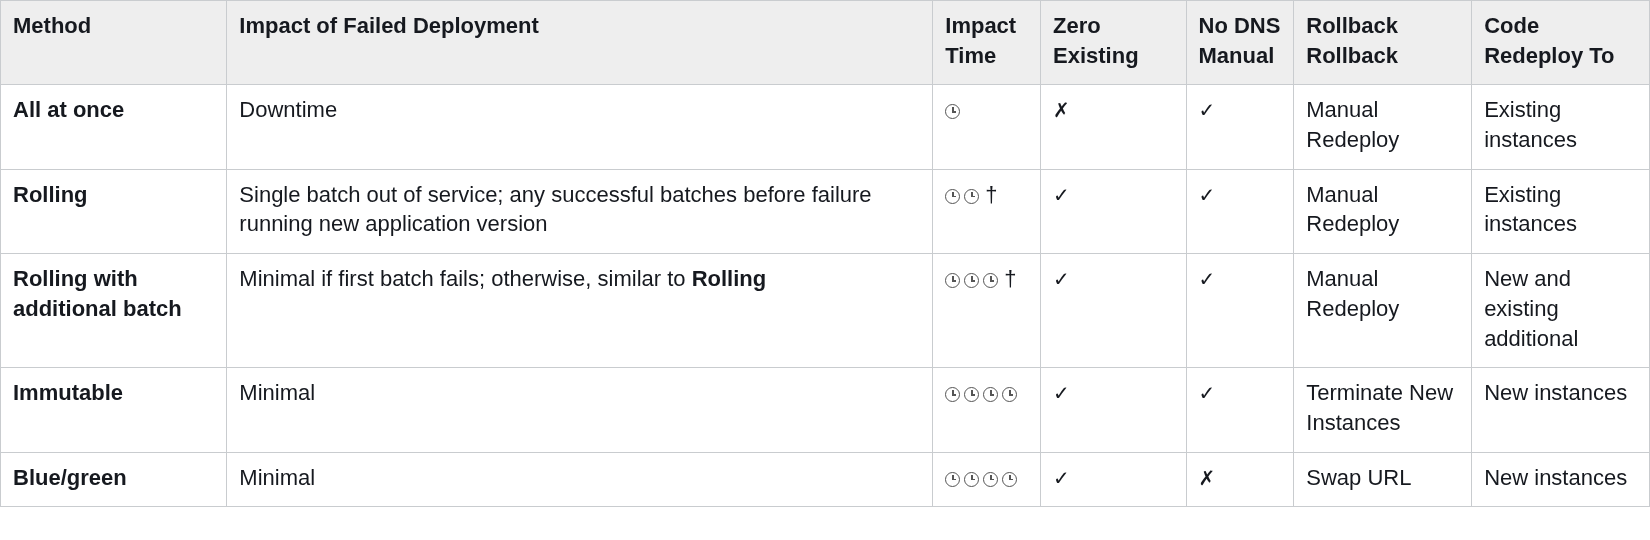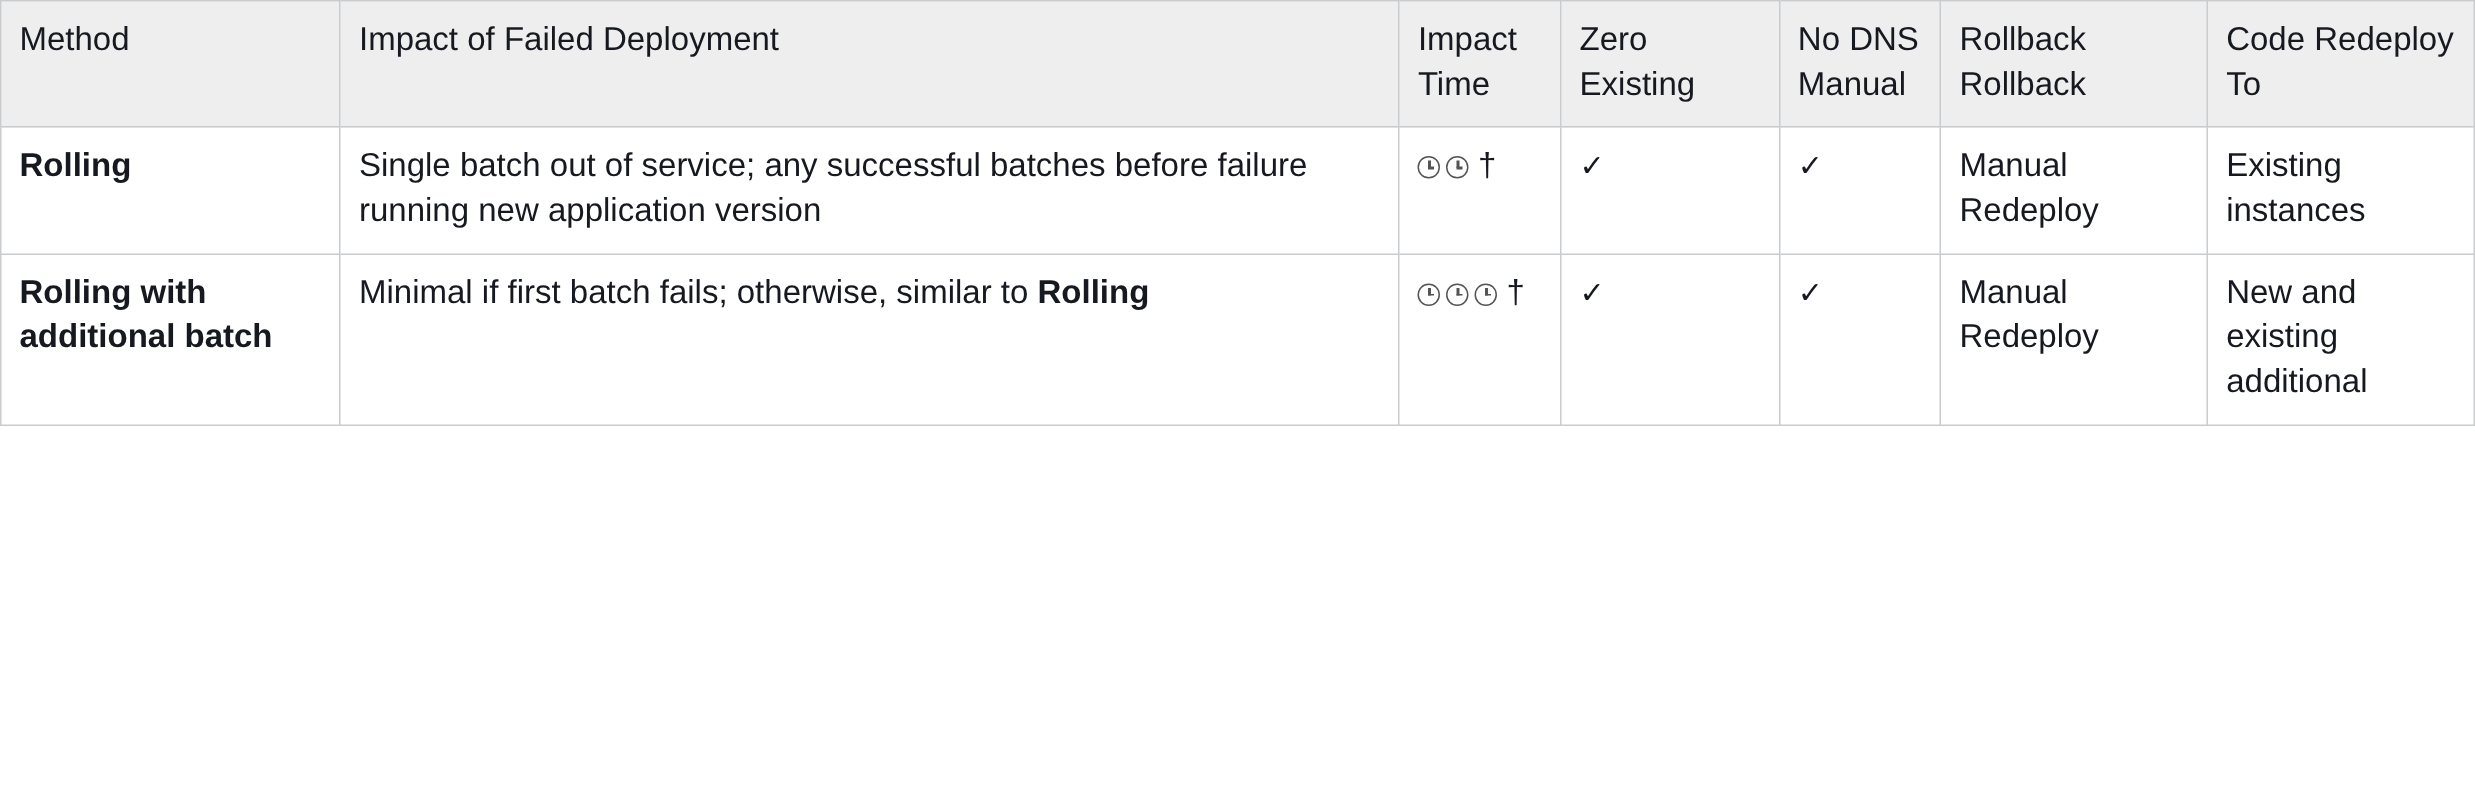--- a/index.html
+++ b/index.html
@@ -17,21 +17,21 @@
     table-layout: fixed;
   }
   th, td {
     border: 1px solid #c9cccf;
     padding: 10px 12px 14px 12px;
     text-align: left;
     vertical-align: top;
   }
   th {
     background: #eeeeee;
-    font-weight: 400;
+    font-weight: 700;
     color: #16191f;
   }
   td.method {
     font-weight: 700;
   }
   col.c-method   { width: 210px; }
   col.c-impact   { width: 655px; }
   col.c-deploy   { width: 100px; }
   col.c-zero     { width: 135px; }
   col.c-dns      { width: 100px; }
@@ -91,31 +91,58 @@
       <th>Impact of Failed Deployment</th>
       <th>Impact Time</th>
       <th>Zero Existing</th>
       <th>No DNS Manual</th>
       <th>Rollback Rollback</th>
       <th>Code Redeploy To</th>
     </tr>
   </thead>
   <tbody id="tbody">
       <tr>
+        <td class="method">All at once</td>
+        <td><span>Downtime</span></td>
+        <td><span class="clock-icon"></span></td>
+        <td><span class="sym cross">✗</span></td>
+        <td><span class="sym check">✓</span></td>
+        <td>Manual Redeploy</td>
+        <td>Existing instances</td>
+      </tr>
+      <tr>
         <td class="method">Rolling</td>
         <td><span>Single batch out of service; any successful batches before failure running new application version</span></td>
         <td><span class="clock-icon"></span><span class="clock-icon"></span><span class="dagger">†</span></td>
         <td><span class="sym check">✓</span></td>
         <td><span class="sym check">✓</span></td>
         <td>Manual Redeploy</td>
         <td>Existing instances</td>
       </tr>
       <tr>
         <td class="method">Rolling with additional batch</td>
         <td><span>Minimal if first batch fails; otherwise, similar to </span><strong>Rolling</strong></td>
         <td><span class="clock-icon"></span><span class="clock-icon"></span><span class="clock-icon"></span><span class="dagger">†</span></td>
         <td><span class="sym check">✓</span></td>
         <td><span class="sym check">✓</span></td>
         <td>Manual Redeploy</td>
         <td>New and existing additional</td>
       </tr>
+      <tr>
+        <td class="method">Immutable</td>
+        <td><span>Minimal</span></td>
+        <td><span class="clock-icon"></span><span class="clock-icon"></span><span class="clock-icon"></span><span class="clock-icon"></span></td>
+        <td><span class="sym check">✓</span></td>
+        <td><span class="sym check">✓</span></td>
+        <td>Terminate New Instances</td>
+        <td>New instances</td>
+      </tr>
+      <tr>
+        <td class="method">Blue/green</td>
+        <td><span>Minimal</span></td>
+        <td><span class="clock-icon"></span><span class="clock-icon"></span><span class="clock-icon"></span><span class="clock-icon"></span></td>
+        <td><span class="sym check">✓</span></td>
+        <td><span class="sym cross">✗</span></td>
+        <td>Swap URL</td>
+        <td>New instances</td>
+      </tr>
     </tbody>
 </table>
 
 </body></html>

